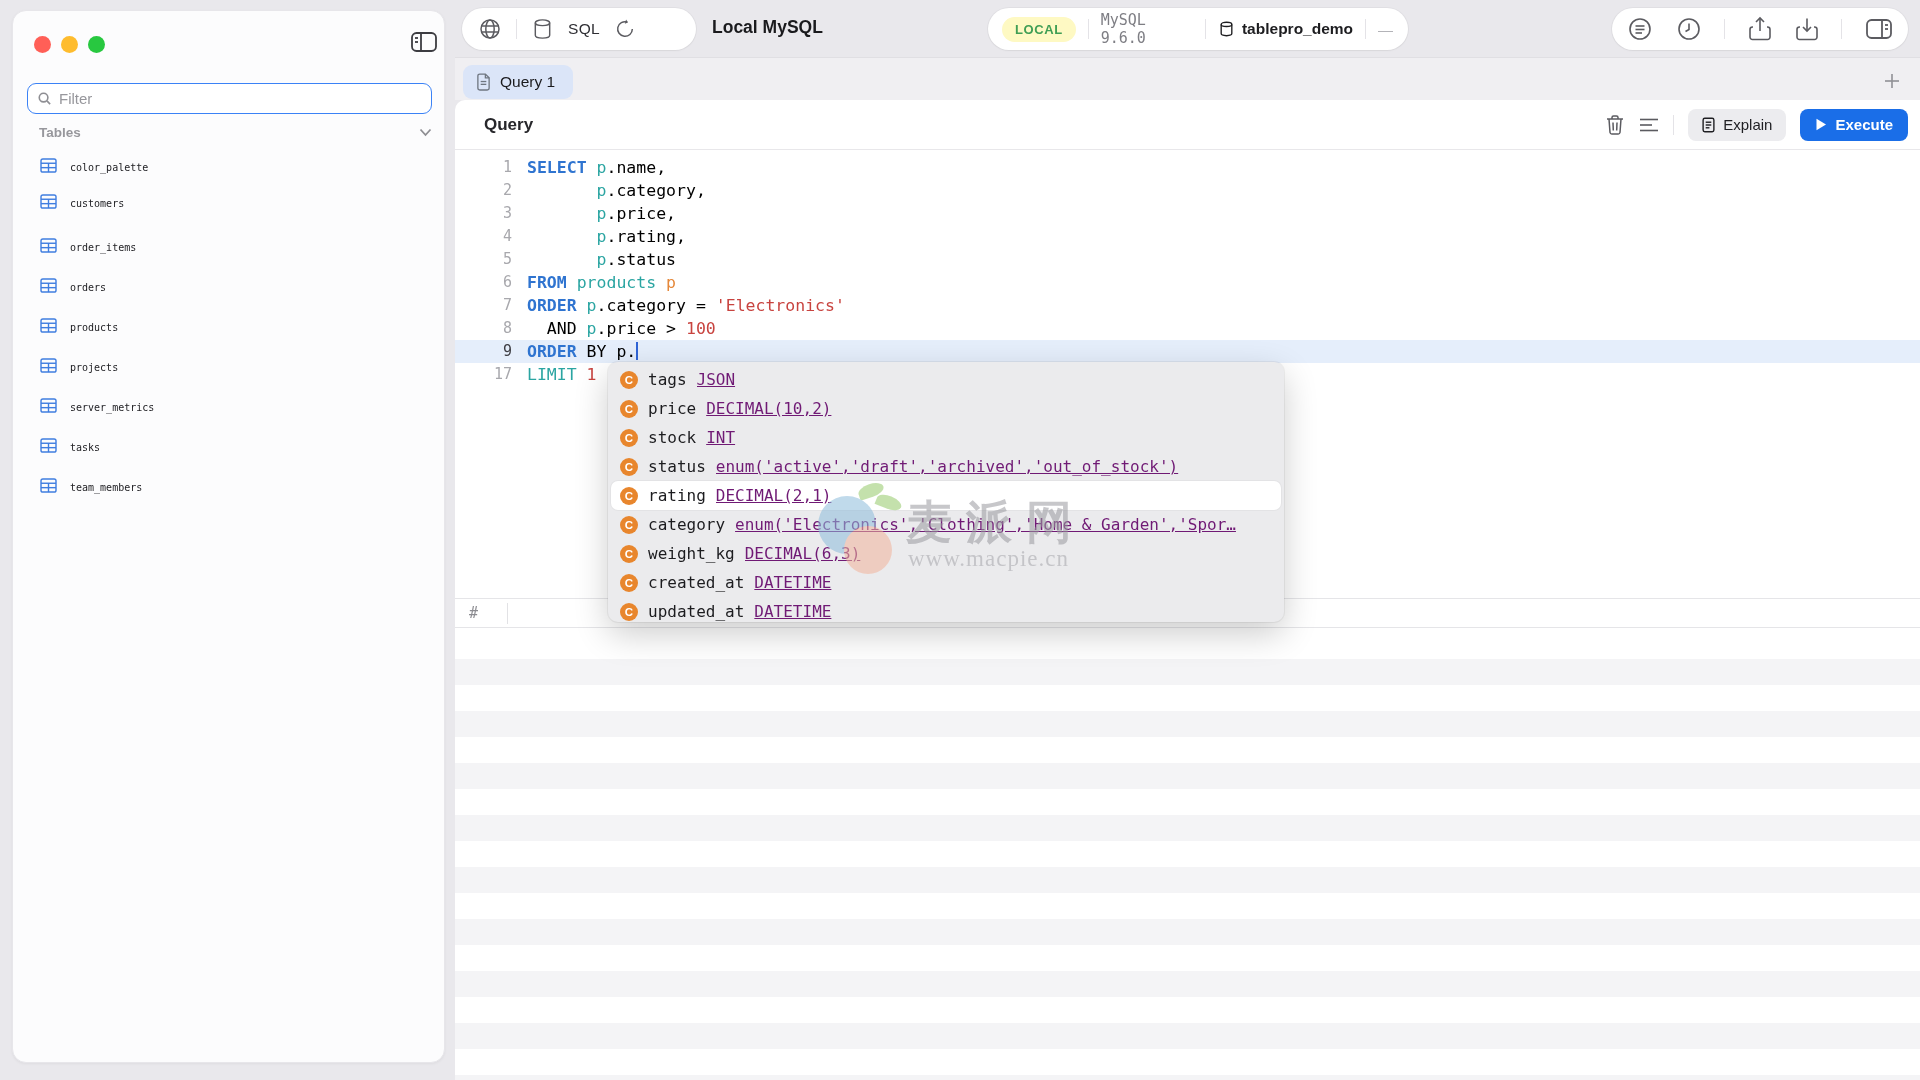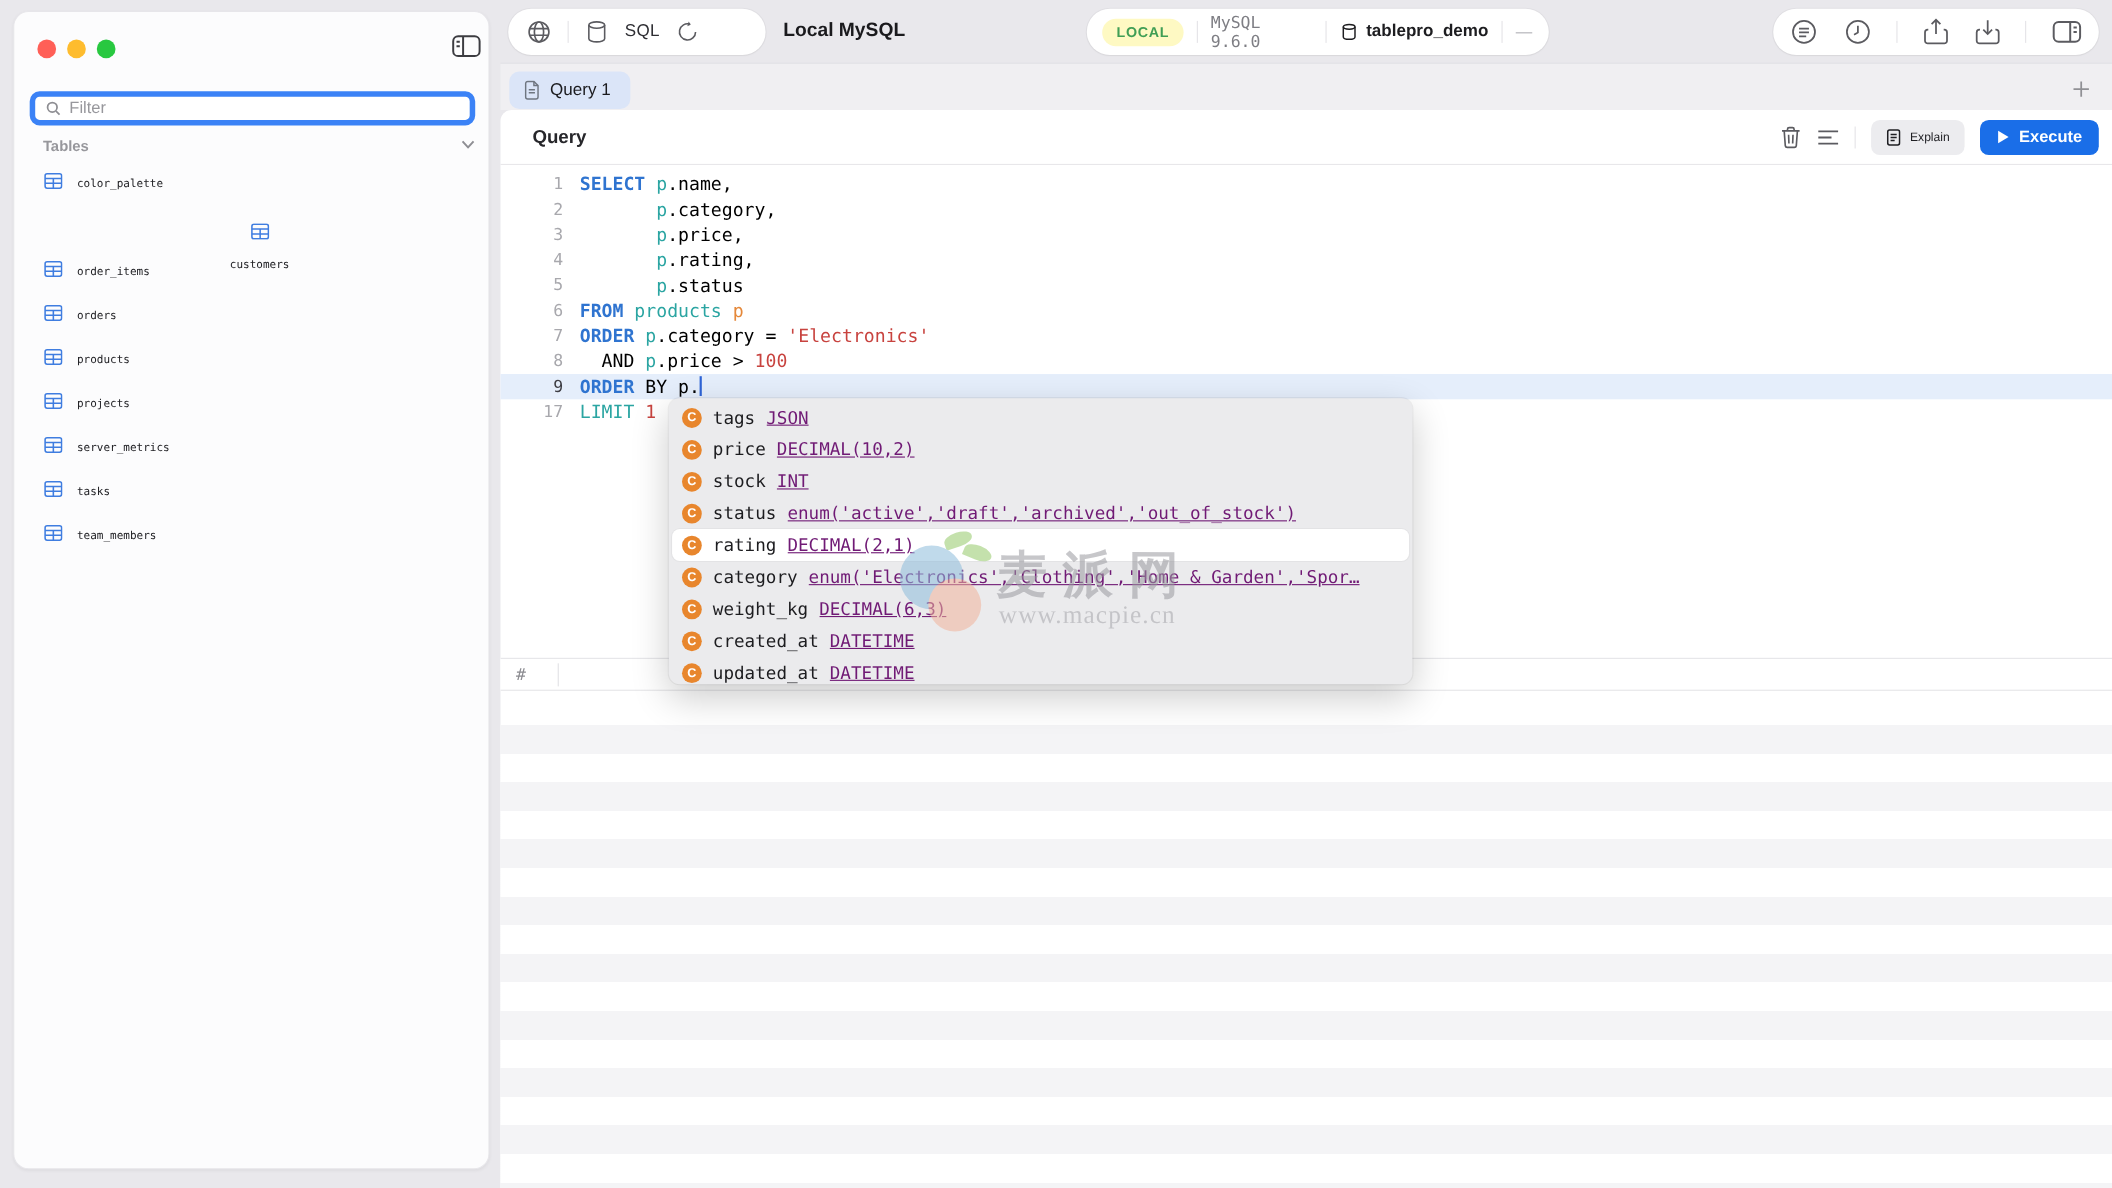--- a/index.html
+++ b/index.html
@@ -11,21 +11,21 @@
   #sidebar-card { position:absolute; left:12px; top:10px; width:433px; height:1053px;
     background:#fcfcfd; border:1px solid #e7e6ea; border-radius:14px;
     box-shadow:0 1px 3px rgba(0,0,0,.05); }
   .traffic { position:absolute; top:25px; width:17px; height:17px; border-radius:50%; }
   #tl-close { left:21px; background:#ff5f57; }
   #tl-min   { left:48px; background:#febc2e; }
   #tl-zoom  { left:75px; background:#28c840; }
   #sidebar-toggle { position:absolute; left:394px; top:17px; width:34px; height:28px; color:#3c3c41;
     display:flex; align-items:center; justify-content:center; cursor:default; }
   #filter-box { position:absolute; left:14px; top:72px; width:405px; height:31px; background:#fff;
-    border:5px solid #3b82f6; border-radius:9px; display:flex; align-items:center; padding:0 9px; gap:7px; }
+    border:1px solid #3b82f6; border-radius:9px; display:flex; align-items:center; padding:0 9px; gap:7px; }
   #filter-box svg { flex:0 0 auto; color:#8e8e93; }
   #filter-input { border:none; outline:none; background:transparent; font-size:15px; color:#3a3a3e; width:100%;
     font-family:"Liberation Sans", sans-serif; }
   #filter-input::placeholder { color:#97979c; }
   #tables-head { position:absolute; left:26px; top:112px; width:393px; display:flex; align-items:center; justify-content:space-between; }
   #tables-label { font-size:13.5px; font-weight:600; color:#97979c; }
   #tables-chevron { color:#8e8e93; }
   #tables-list { position:absolute; left:0; top:136px; width:433px; }
   .tbl-item { position:absolute; left:14px; width:405px; height:40px; display:flex; align-items:center; gap:13px;
     padding-left:13px; border-radius:8px; }
@@ -61,21 +61,21 @@
 
   
   #query-panel { position:absolute; left:455px; top:100px; width:1465px; height:980px; background:#fff;
     border-radius:10px 0 0 0; }
   #qheader { position:absolute; left:0; top:0; width:100%; height:50px; border-bottom:1px solid #e8e7ea;
     display:flex; align-items:center; }
   #qtitle { position:absolute; left:29px; font-size:17px; font-weight:600; color:#27272b; }
   #qh-right { position:absolute; right:12px; display:flex; align-items:center; gap:14px; }
   .ghost-icon { color:#5b5b60; display:flex; align-items:center; }
   #explain-btn { height:32px; padding:0 14px; background:#ececef; border-radius:8px; display:flex;
-    align-items:center; gap:8px; font-size:11px; color:#1f1f23;justify-content:flex-end; }
+    align-items:center; gap:8px; font-size:15px; color:#1f1f23;justify-content:flex-end; }
   #execute-btn { height:32px; padding:0 15px; background:#1a6ee8; border-radius:8px; display:flex;
     align-items:center; gap:8px; font-size:15px; font-weight:600; color:#fff; }
 
   
   #editor { position:absolute; left:0; top:52px; width:100%; height:446px; font-family:"DejaVu Sans Mono", monospace; }
   .eline { position:absolute; left:0; width:100%; height:23px; }
   .eline .gut { position:absolute; left:0; width:57px; text-align:right; font-size:15px; color:#a8a8ad; line-height:23px; }
   .eline .gut.active { color:#3e3e44; }
   .eline .code { position:absolute; left:72px; white-space:pre; font-size:16.5px; line-height:23px; color:#2d2d32; }
   .eline-hl { position:absolute; left:0; width:100%; height:23px; background:#e5eefb; }
@@ -161,21 +161,21 @@
     <div id="tables-list">
         <div class="tbl-item" style="top: 0px;">
           <span><svg width="17" height="15" viewBox="0 0 18 16" fill="none" stroke="currentColor" stroke-width="1.5">
               <rect x="1" y="1" width="16" height="14" rx="2"></rect>
               <line x1="1" y1="5.6" x2="17" y2="5.6"></line>
               <line x1="1" y1="10.3" x2="17" y2="10.3"></line>
               <line x1="9" y1="5.6" x2="9" y2="15"></line>
             </svg></span>
           <span class="tname">color_palette</span>
         </div>
-        <div class="tbl-item" style="top: 56px; flex-direction: column;">
+        <div class="tbl-item" style="top: 36px;">
           <span><svg width="17" height="15" viewBox="0 0 18 16" fill="none" stroke="currentColor" stroke-width="1.5">
               <rect x="1" y="1" width="16" height="14" rx="2"></rect>
               <line x1="1" y1="5.6" x2="17" y2="5.6"></line>
               <line x1="1" y1="10.3" x2="17" y2="10.3"></line>
               <line x1="9" y1="5.6" x2="9" y2="15"></line>
             </svg></span>
           <span class="tname">customers</span>
         </div>
         <div class="tbl-item" style="top: 80px;">
           <span><svg width="17" height="15" viewBox="0 0 18 16" fill="none" stroke="currentColor" stroke-width="1.5">

